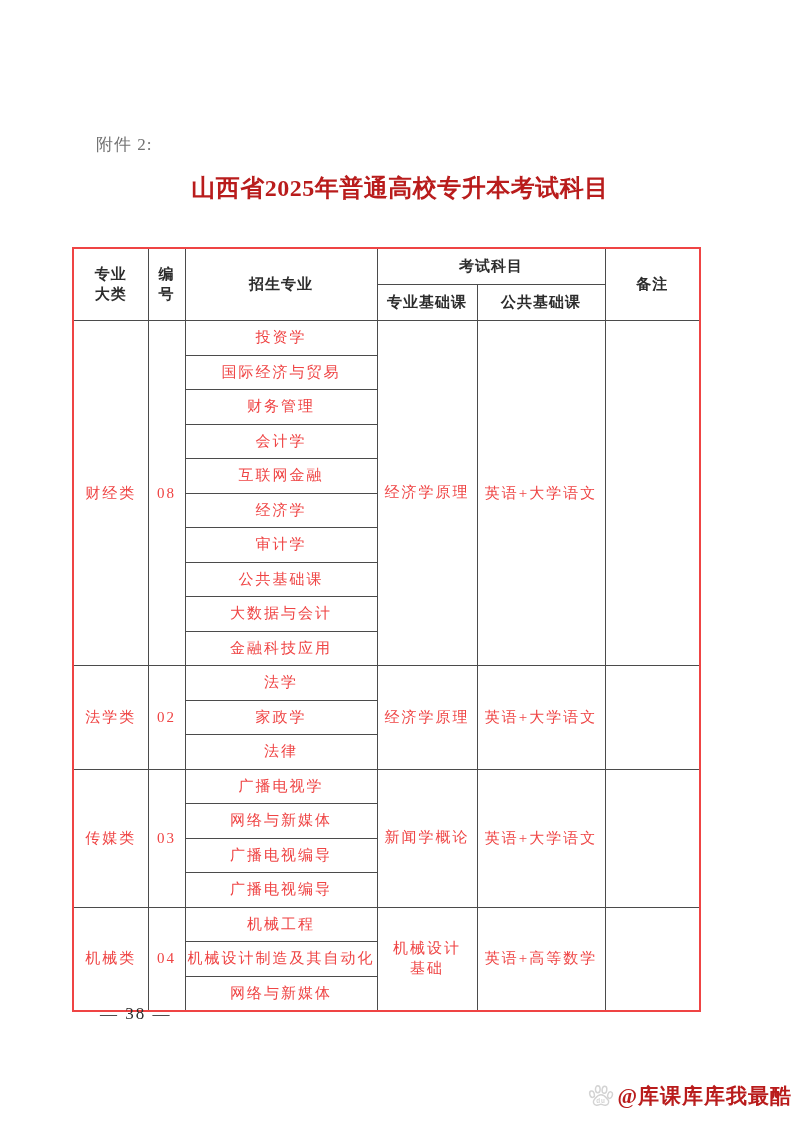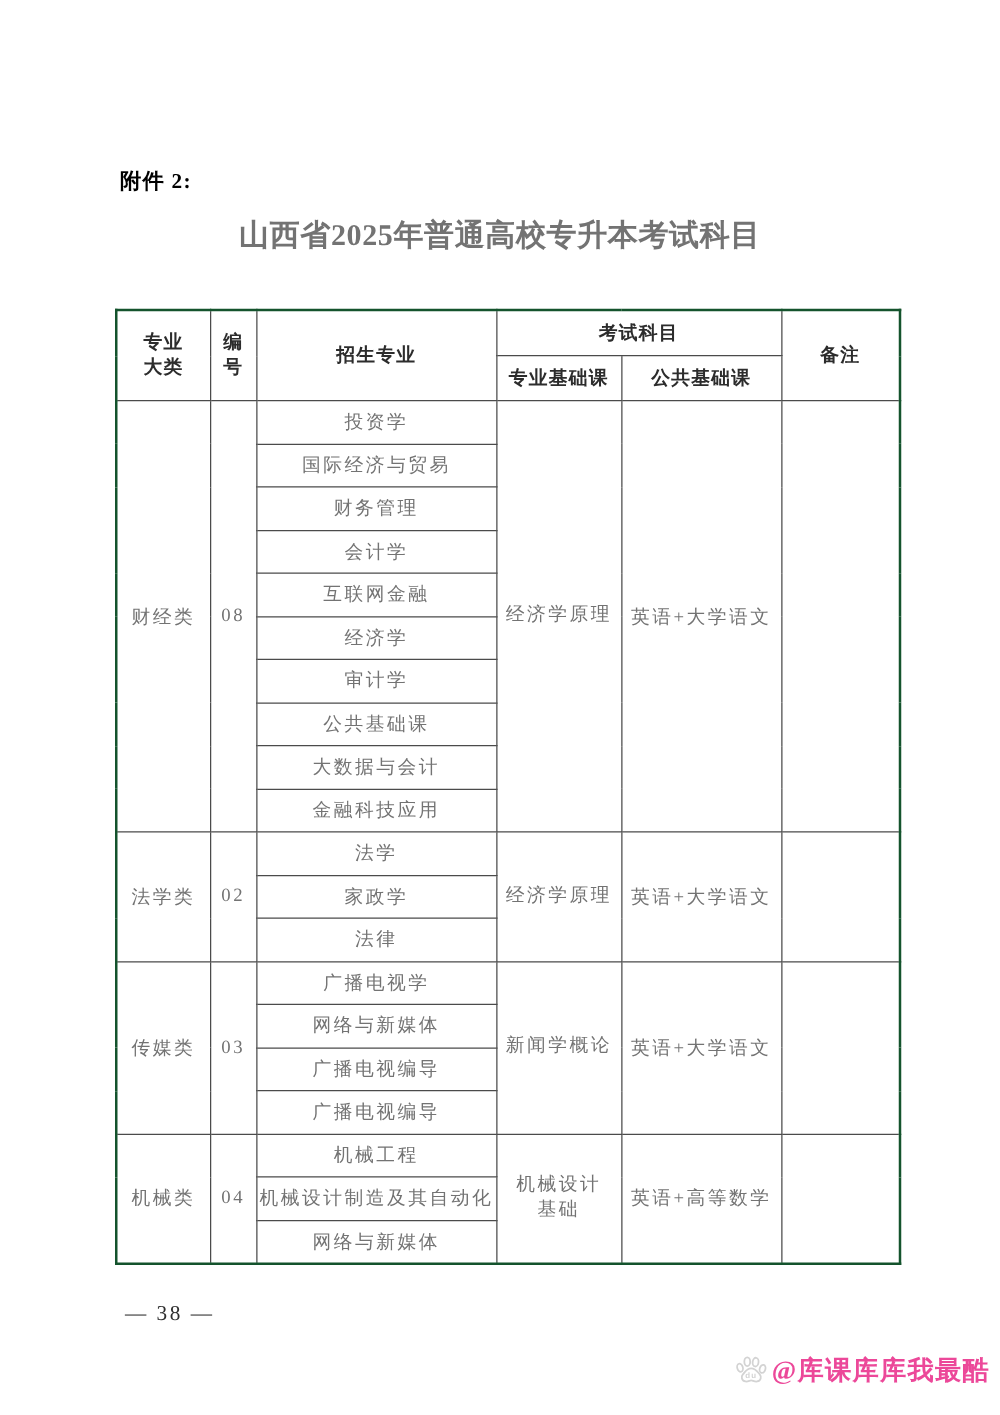--- a/index.html
+++ b/index.html
@@ -19,51 +19,50 @@
     position: absolute;
     inset: 0;
     background: #ffffff;
   }
   .attachment-label {
     position: absolute;
     left: 96px;
     top: 133px;
     font-size: 17px;
     letter-spacing: 1px;
-    color: #000000;
-    font-weight: bold;
+    color: #737373;
   }
   .doc-title {
     position: absolute;
     left: 0;
     top: 172px;
     width: 100%;
     margin: 0;
     text-align: center;
     font-size: 24px;
     font-weight: bold;
     letter-spacing: 0.5px;
-    color: #737373;
+    color: #b91c1c;
   }
   table.exam-table {
     position: absolute;
-    left: 92px;
+    left: 72px;
     top: 247px;
     width: 627px;
     border-collapse: collapse;
     table-layout: fixed;
-    border: 2px solid #14532d;
+    border: 2px solid #ef4444;
   }
   .exam-table th, .exam-table td {
     border: 1px solid #4b4b4b;
     padding: 0;
     text-align: center;
     vertical-align: middle;
     font-size: 15px;
-    color: #737373;
+    color: #ef4444;
   }
   .exam-table thead th {
     font-weight: bold;
     height: 35px;
     letter-spacing: 1px;
     color: #2c2c2c;
   }
   .exam-table tbody td {
     height: 33.5px;
     letter-spacing: 2px;
@@ -71,33 +70,33 @@
   .pre { white-space: pre-line; line-height: 1.3; }
   .c-major {
     text-align: left;
     padding-left: 17px;
     letter-spacing: 1px;
     white-space: nowrap;
   }
   .page-number {
     position: absolute;
     left: 100px;
-    top: 1041px;
+    top: 1004px;
     font-size: 17px;
     letter-spacing: 2px;
     color: #2e2e2e;
   }
   .watermark {
     position: absolute;
     right: 8px;
     top: 1082px;
     display: flex;
     align-items: center;
     gap: 3px;
-    color: #ec4899;
+    color: #b91c1c;
     font-size: 21px;
     font-weight: bold;
     letter-spacing: 1px;
     user-select: none;
   }
   .watermark svg { display: block; }
 </style>
 </head>
 <body>
 

